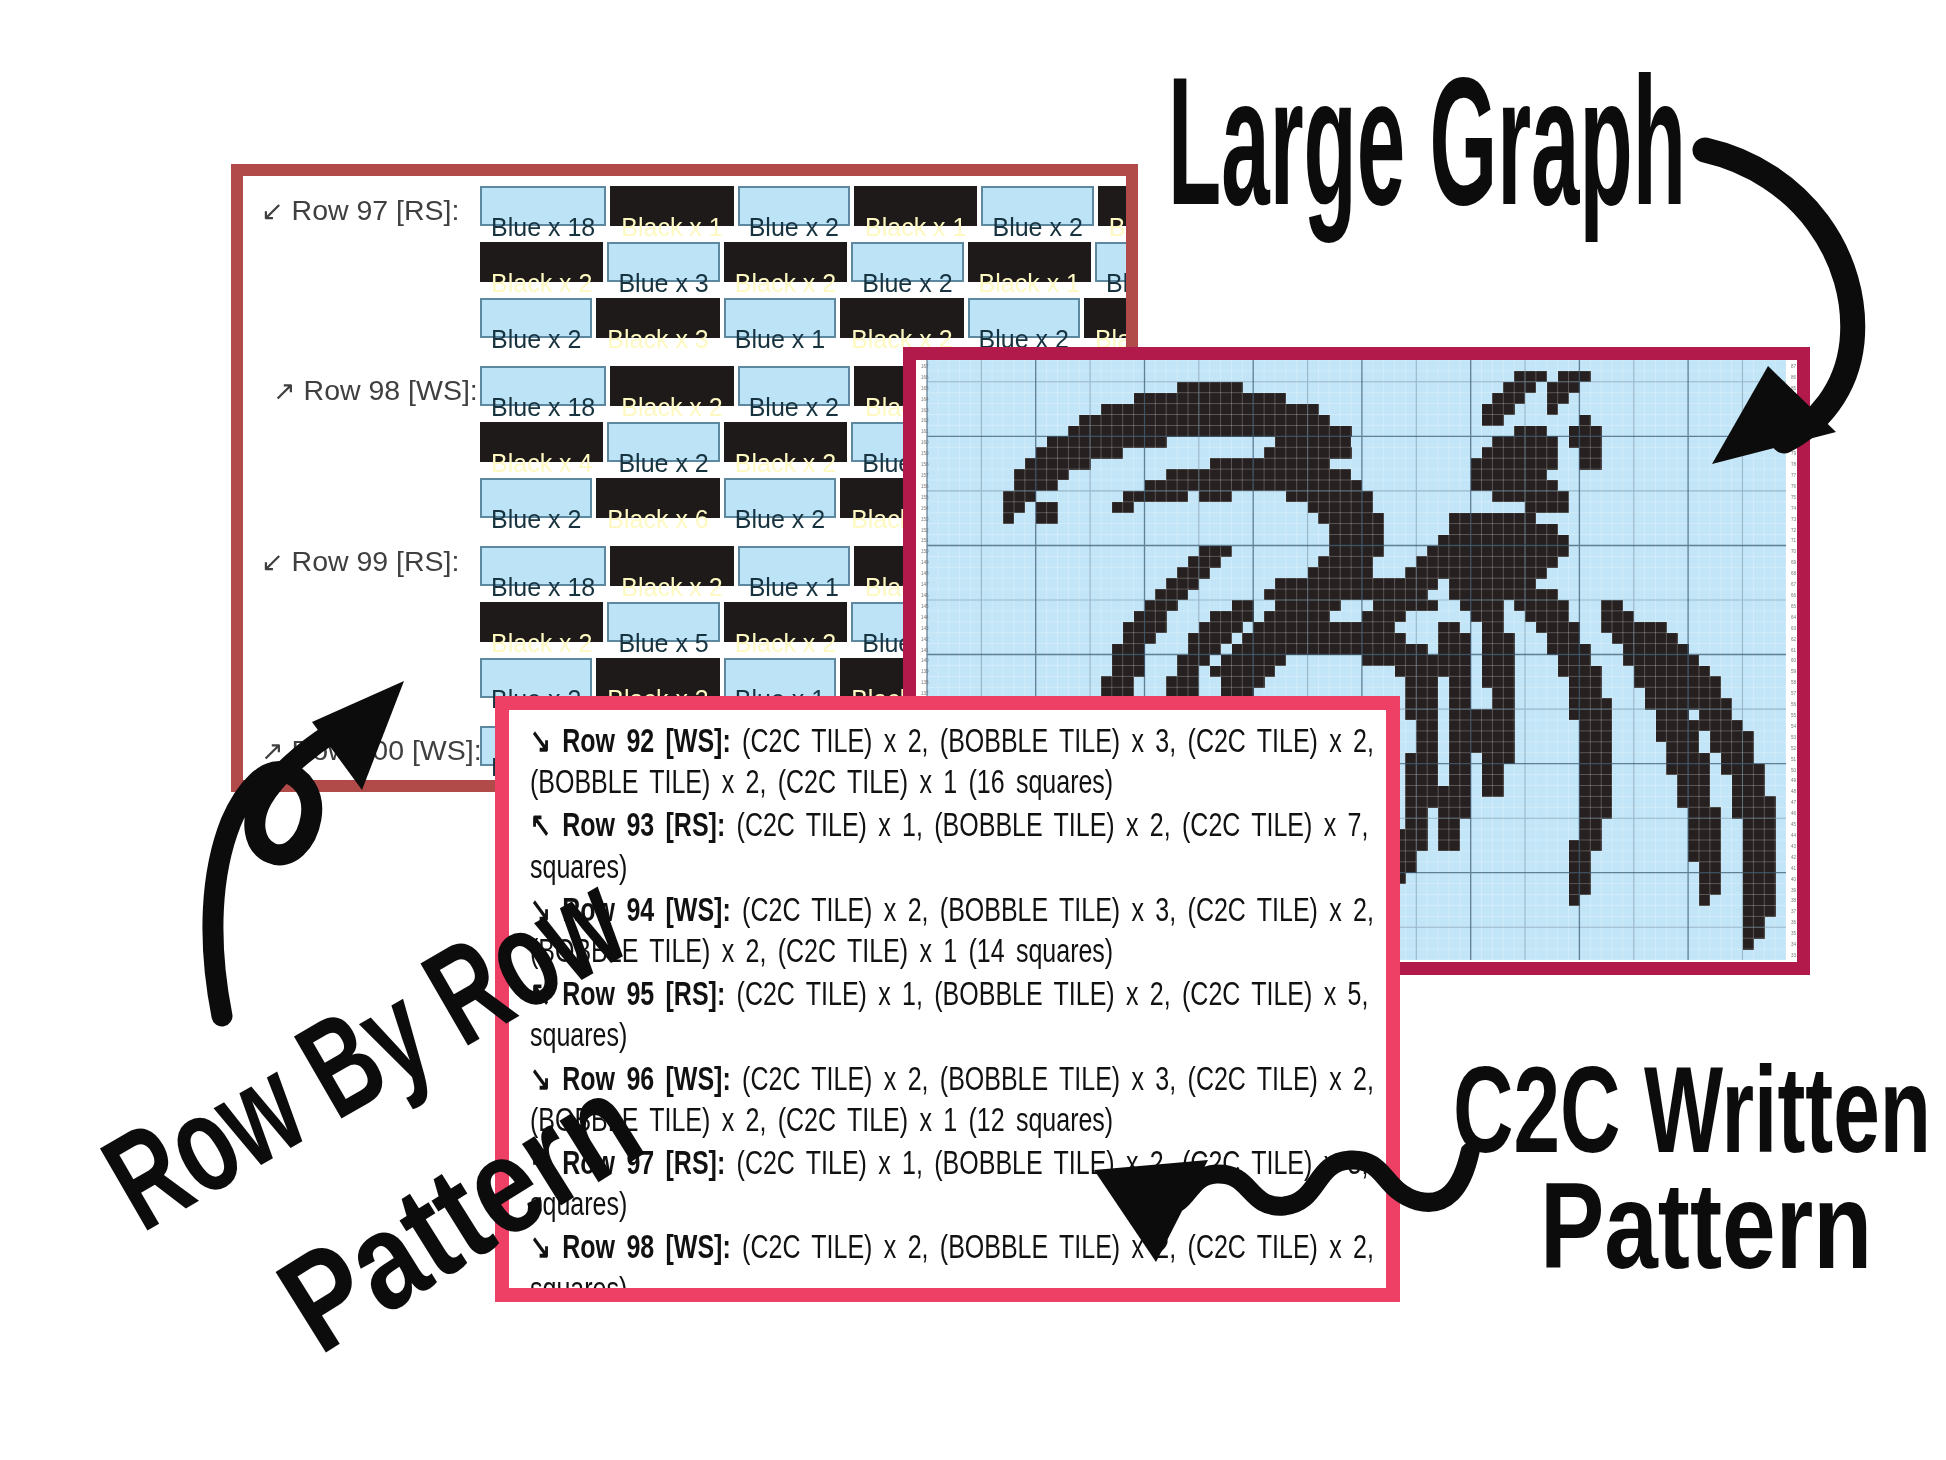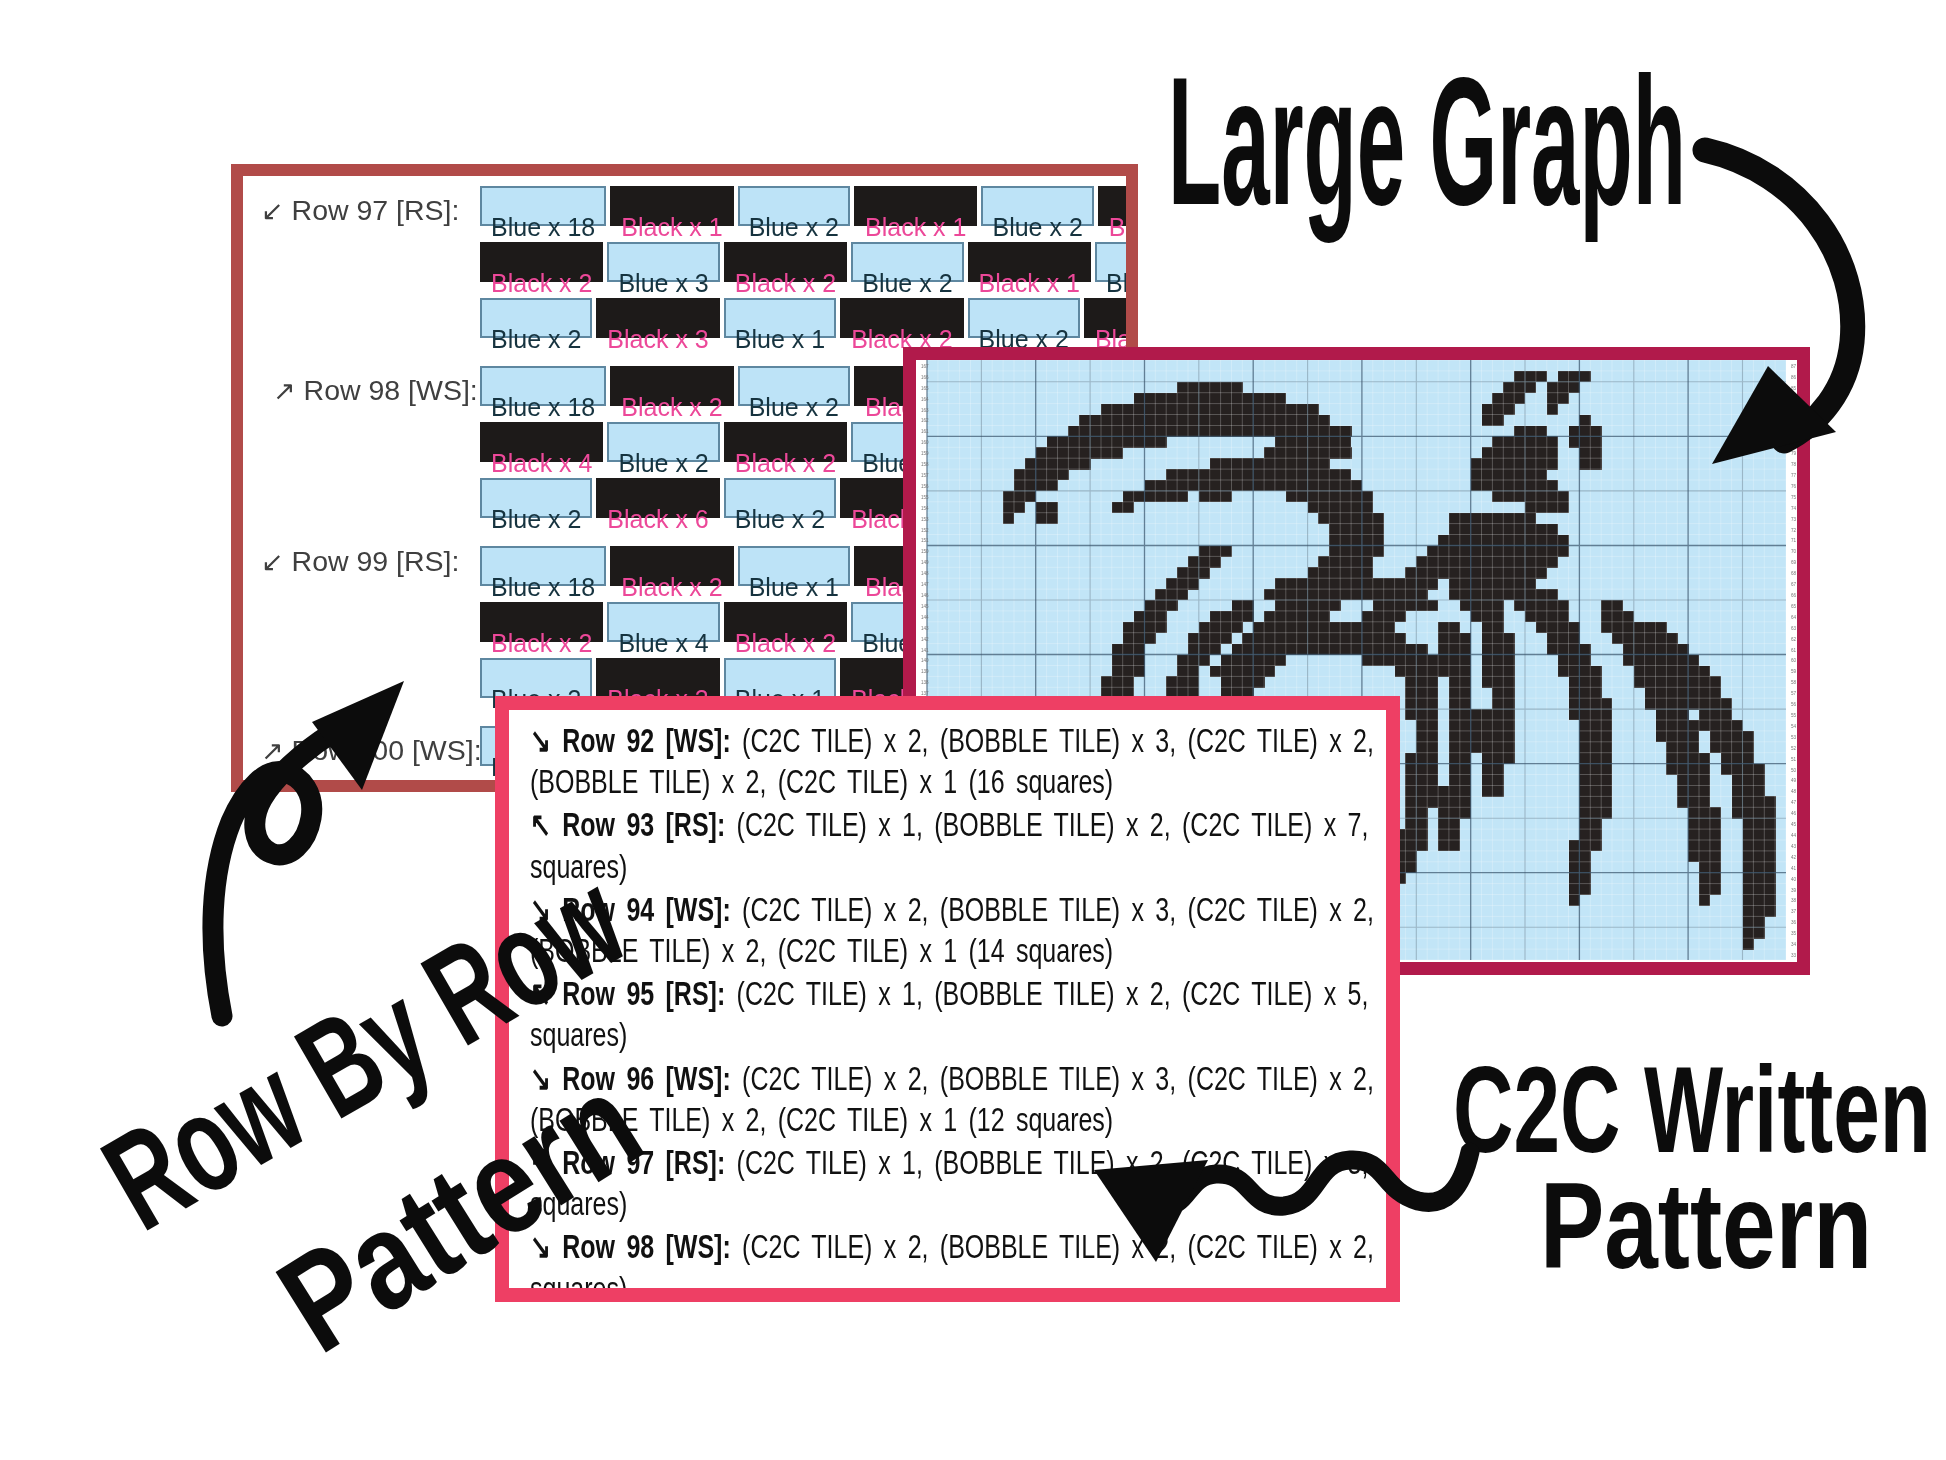--- a/index.html
+++ b/index.html
@@ -6,21 +6,21 @@
 #canvas { position:relative; width:1946px; height:1460px; }
 .panel { position:absolute; background:#fff; }
 #pa { left:210px; top:164px; width:907px; height:628px; border:12px solid #b14b49; overflow:hidden;margin-left:21px; }
 #pb { left:903px; top:347px; width:907px; height:628px; border:13px solid #b11a4b; }
 #pc { left:495px; top:696px; width:905px; height:606px; border:14px solid #ee3f64; overflow:hidden; }
 .rl { position:absolute; font-size:28.5px; color:#3f3f3f; white-space:nowrap; }
 .la { font-size:27px; }
 .cl { position:absolute; display:flex; gap:4px; white-space:nowrap; }
 .chip { display:inline-block; height:40px; line-height:46px; padding:16px 9px; font-size:25px; }
 .cb { background:#bde3f7; border:2px solid #5e87a0; color:#16333f; }
-.ck { background:#1d1a19; border:2px solid #1d1a19; color:#ec4899; }
+.ck { background:#1d1a19; border:2px solid #1d1a19; color:#fef9c3; }
 .tl { position:absolute; font-size:34px; color:#111; white-space:nowrap; word-spacing:6px; transform:scaleX(0.735); transform-origin:left top; }
 .bb { font-weight:bold; }
 </style></head>
 <body>
 <div id="canvas">
   <div id="pa" class="panel">
       <div class="rl" style="left:18px;top:18px"><span class="la">↙</span> Row 97 [RS]:</div>
       <div class="cl" style="left:237px;top:10px">
         <span class="chip cb">Blue x 18</span>
         <span class="chip ck">Black x 1</span>
@@ -74,21 +74,21 @@
       <div class="cl" style="left:237px;top:370px">
         <span class="chip cb">Blue x 18</span>
         <span class="chip ck">Black x 2</span>
         <span class="chip cb">Blue x 1</span>
         <span class="chip ck">Black x 2</span>
         <span class="chip cb">Blue x 2</span>
         <span class="chip ck">Black x 2</span>
       </div>
       <div class="cl" style="left:237px;top:426px">
         <span class="chip ck">Black x 2</span>
-        <span class="chip cb">Blue x 4</span>
+        <span class="chip cb">Blue x 5</span>
         <span class="chip ck">Black x 2</span>
         <span class="chip cb">Blue x 2</span>
         <span class="chip ck">Black x 2</span>
         <span class="chip cb">Blue x 2</span>
       </div>
       <div class="cl" style="left:237px;top:482px">
         <span class="chip cb">Blue x 3</span>
         <span class="chip ck">Black x 3</span>
         <span class="chip cb">Blue x 1</span>
         <span class="chip ck">Black x 2</span>

